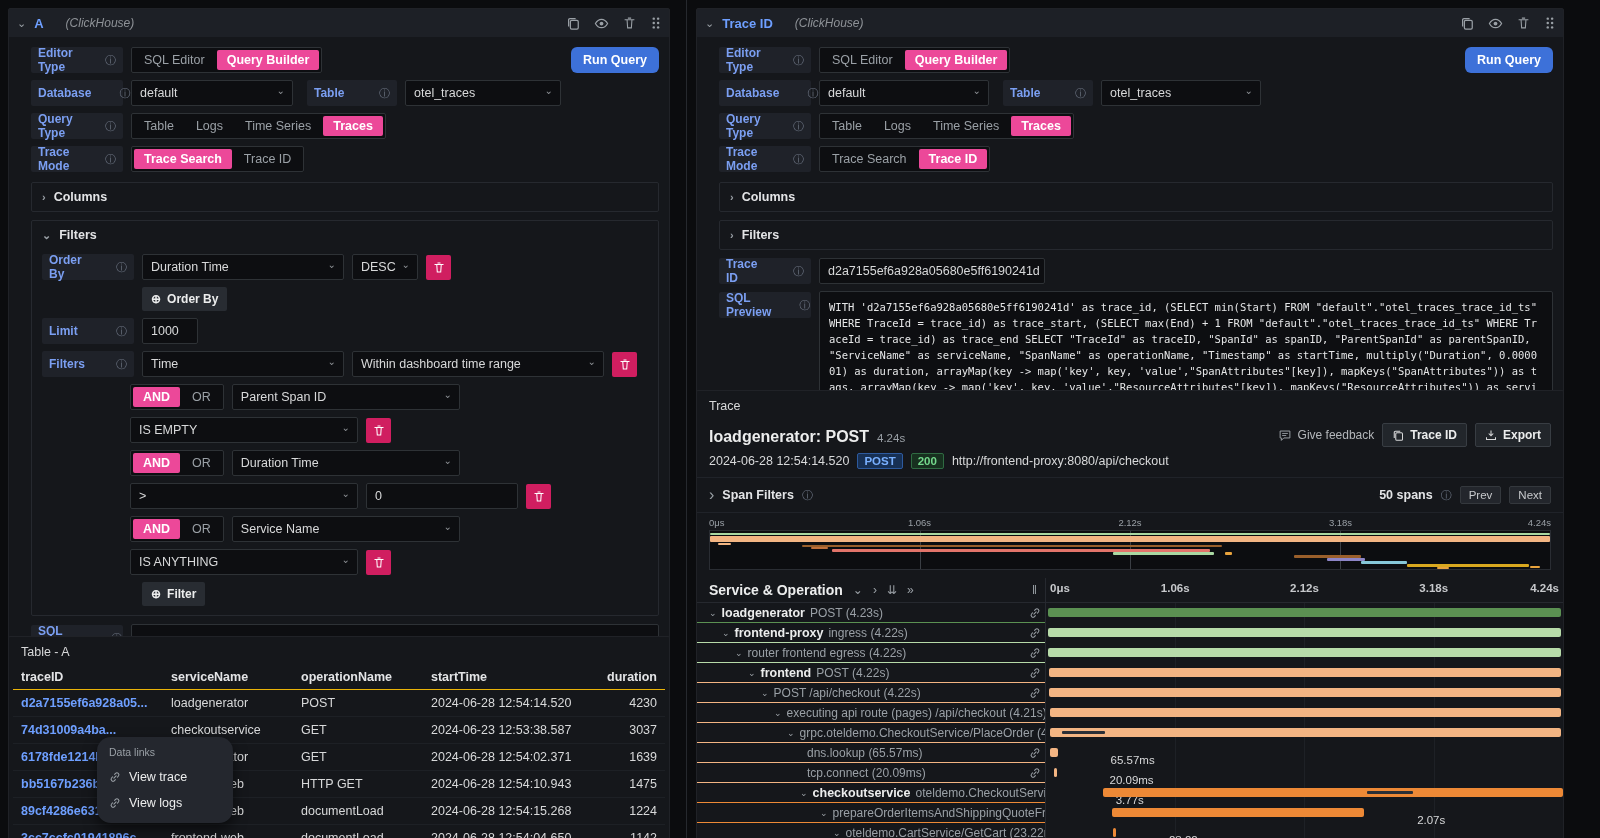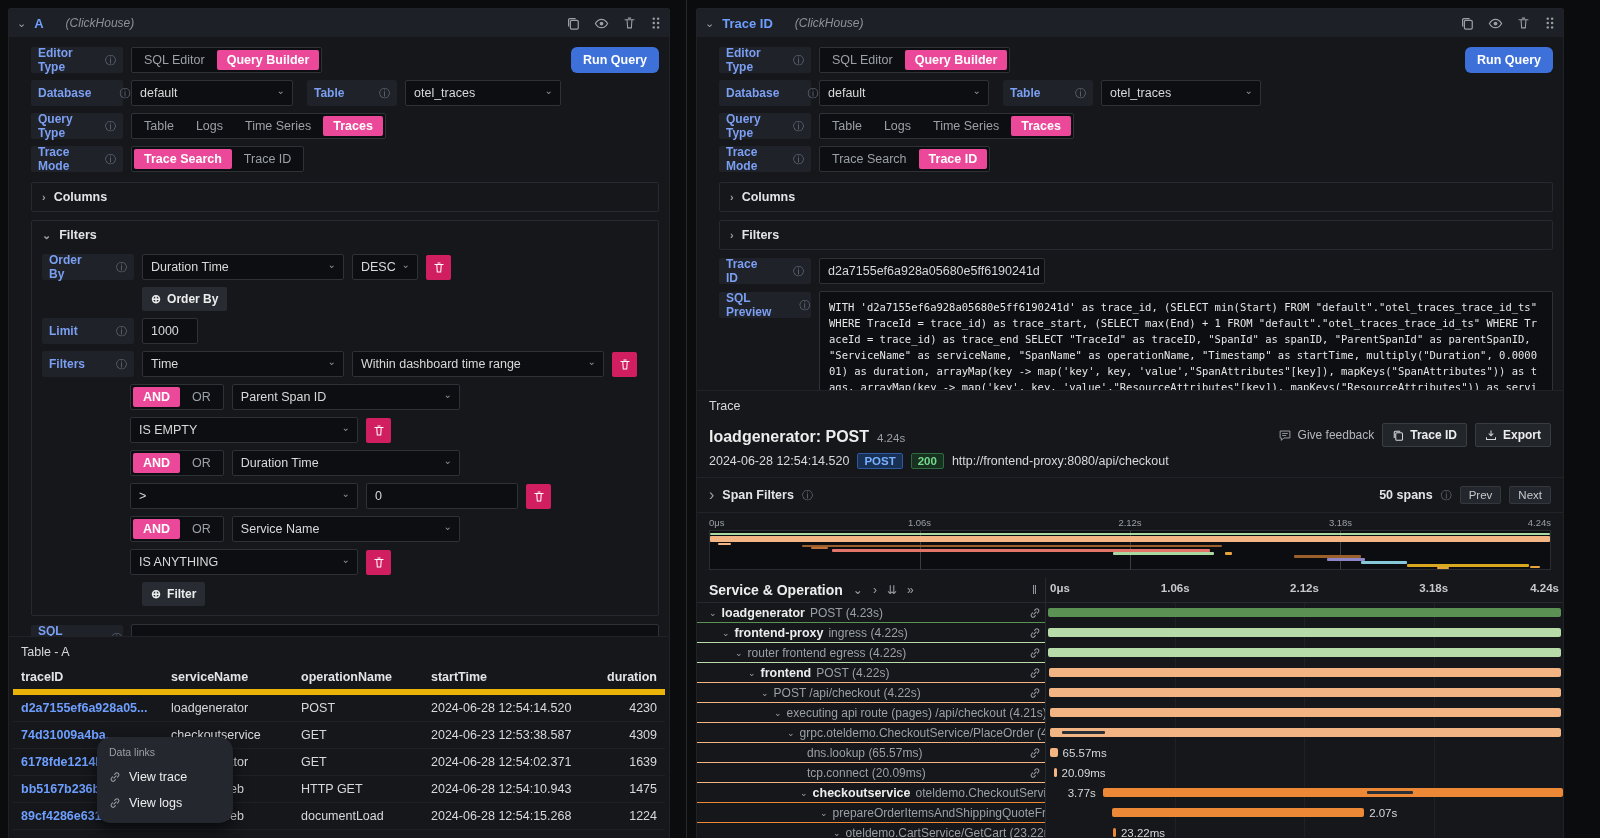--- a/index.html
+++ b/index.html
@@ -32,21 +32,21 @@
   .sechead .chev { color:#9aa0a6; font-size:11px; }
   .addbtn { display:inline-flex; align-items:center; gap:6px; background:#282c32; color:#eceded; font-weight:bold; font-size:12px; height:24px; padding:0 9px; border-radius:2px; cursor:pointer; }
   .sqlbox { flex:1; background:#0d0e11; border:1px solid #2e3236; border-radius:2px; padding:7px 9px; font-family:"DejaVu Sans Mono",monospace; font-size:10.5px; line-height:16px; color:#e6e7e8; white-space:pre-wrap; word-break:break-all; }
   .botbtns { display:flex; gap:8px; margin-top:14px; }
   .gbtn { display:inline-flex; align-items:center; gap:6px; background:#3a3f46; color:#fff; font-weight:bold; font-size:12.5px; height:28px; padding:0 11px; border-radius:2px; cursor:pointer; }
 
   
   .tpanel { position:absolute; left:8px; top:636px; width:662px; height:220px; }
   .tptitle { font-size:12.5px; color:#d8d9da; padding:8px 12px 6px; font-weight:normal; }
   table.res { width:100%; border-collapse:collapse; font-size:12.5px; }
-  table.res th { text-align:left; font-weight:bold; color:#e3e4e6; padding:5px 8px; border-bottom:6px solid #eab308; }
+  table.res th { text-align:left; font-weight:bold; color:#e3e4e6; padding:5px 8px; border-bottom:1px solid #eab308; }
   table.res td { padding:6px 8px; border-bottom:1px solid #1d2025; color:#d8d9da; }
   table.res .num { text-align:right; }
   table.res td.tid { color:#6e9fff; font-weight:bold; cursor:pointer; }
   .dlinks { position:absolute; left:88px; top:72px; width:136px; background:#24272e; border-radius:14px; box-shadow:0 6px 14px rgba(0,0,0,.55); padding:7px 0; z-index:5; }
   .dlinks .dlt { color:#9aa0a6; font-size:10.5px; padding:2px 12px 6px; }
   .dlinks .dli { display:flex; align-items:center; gap:8px; color:#eceded; font-size:12.5px; padding:6px 12px; cursor:pointer; }
 
   
   .rpanel1 { position:absolute; left:696px; top:8px; width:868px; }
   .rpanel2 { position:absolute; left:696px; top:390px; width:868px; height:470px; }
@@ -83,21 +83,21 @@
   .grid-ovl i { position:absolute; top:0; bottom:0; width:1px; background:#1e2126; }
   .srow { display:flex; height:20px; align-items:stretch; }
   .sname { width:348px; flex:none; display:flex; align-items:center; gap:5px; padding-right:4px; font-size:12px; overflow:hidden; white-space:nowrap; cursor:pointer; }
   .sname .tw { color:#9aa0a6; font-size:9px; flex:none; }
   .sname .svc { font-weight:bold; color:#eceded; font-size:12.5px; }
   .sname .op { color:#9aa0a6; }
   .sname .lnk { margin-left:auto; flex:none; display:inline-flex; cursor:pointer; }
   .sbar { position:relative; flex:1; border-left:1px solid #26292f; }
   .bar { position:absolute; top:5px; height:9px; border-radius:2px; }
   .subbar { position:absolute; top:8px; height:3px; background:#2b2f36; border-radius:1px; }
-  .blab { position:absolute; top:4px; font-size:11.5px; color:#d8d9da; white-space:nowrap; }
+  .blab { position:absolute; top:11px; font-size:11.5px; color:#d8d9da; white-space:nowrap;margin-left:48px; }
   .ii { color:#6a7280; font-size:11px; }
   .chev { color:#9aa0a6; }
   svg { display:block; }
 </style>
 </head>
 <body>
 
 <div class="page">
   <div class="vdivider"></div>
 
@@ -368,21 +368,21 @@
               <td>loadgenerator</td>
               <td>POST</td>
               <td>2024-06-28 12:54:14.520</td>
               <td class="num">4230</td>
             </tr>
           <tr>
               <td class="tid">74d31009a4ba...</td>
               <td>checkoutservice</td>
               <td>GET</td>
               <td>2024-06-23 12:53:38.587</td>
-              <td class="num">4309</td>
+              <td class="num">3037</td>
             </tr>
           <tr>
               <td class="tid">6178fde1214bc...</td>
               <td>loadgenerator</td>
               <td>GET</td>
               <td>2024-06-28 12:54:02.371</td>
               <td class="num">1639</td>
             </tr>
           <tr>
               <td class="tid">bb5167b236bfa...</td>

